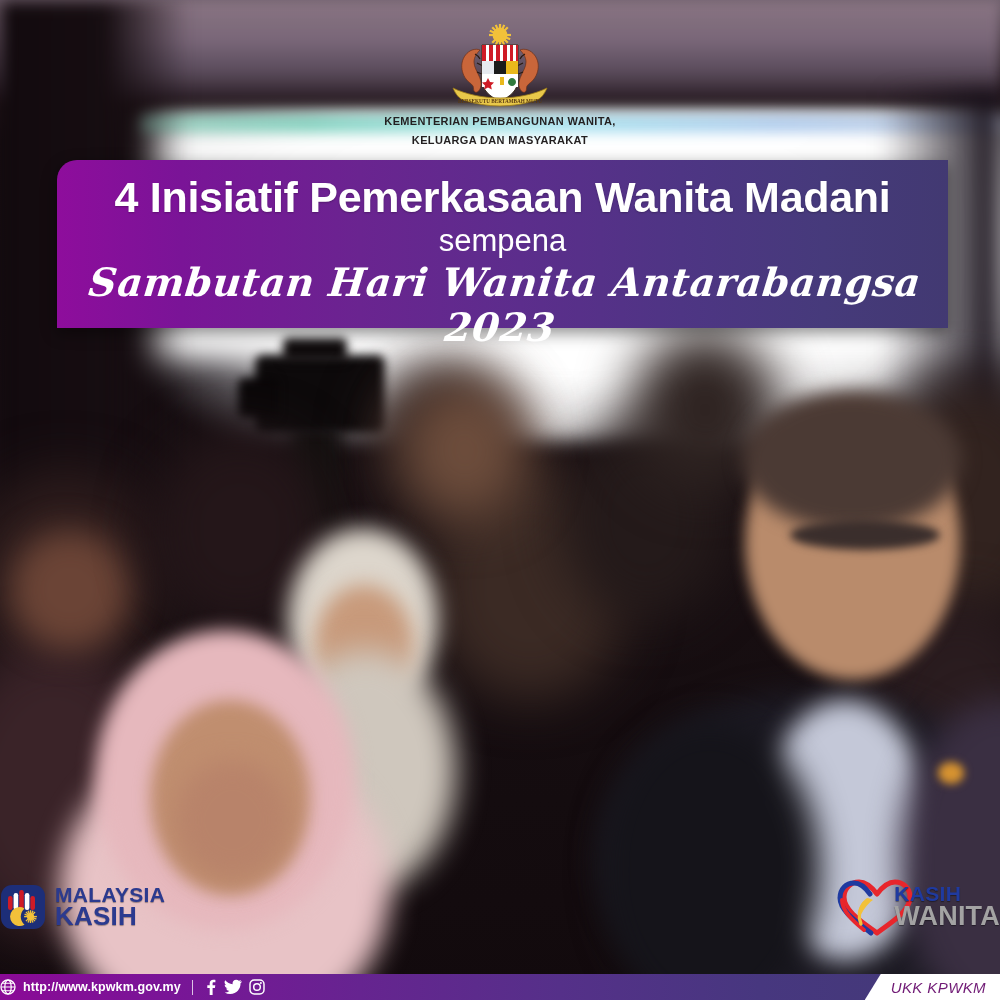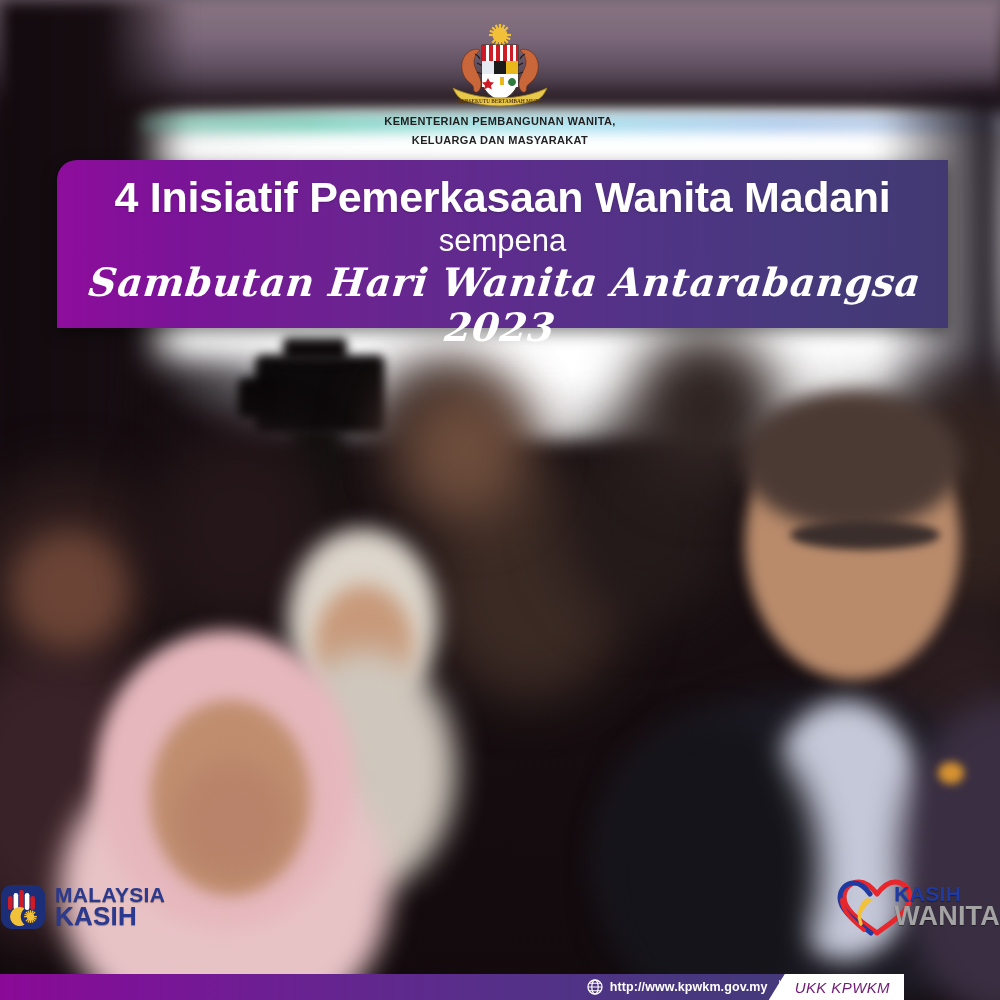--- a/index.html
+++ b/index.html
@@ -109,23 +109,23 @@
   .madani-text .l2 { font-size:26px; letter-spacing:.2px; display:block; }
 
   .kasih { display:flex; align-items:center; }
   .kasih-text { line-height:.9; font-weight:bold; margin-left:-26px;
     text-shadow:0 1px 1px rgba(0,0,0,.4); }
   .kasih-text .k1 { font-size:21px; color:#1f3aa0; display:block; letter-spacing:.3px; }
   .kasih-text .k2 { font-size:27px; color:#a3a3a3; display:block; letter-spacing:.2px; }
 
   
   .footer {
-    position:absolute; left:0; bottom:0; width:904px; height:26px;
+    position:absolute; left:0; bottom:0; width:1000px; height:26px;
     background:linear-gradient(90deg,#8a0a96 0%,#7a1497 16%,#662490 36%,#553089 56%,#47377f 76%,#423a76 100%);
-    display:flex; align-items:center; justify-content:flex-end;
+    display:flex; align-items:center; justify-content:flex-start;
   }
   .f-inner { display:flex; align-items:center; gap:7px; color:#fff; font-size:12.5px; font-weight:bold; }
   .f-url { letter-spacing:.1px; }
   .f-sep { width:1px; height:15px; background:rgba(255,255,255,.75); margin:0 4px; }
   .f-handle { font-weight:bold; letter-spacing:.2px; margin-left:2px;margin-top:40px; }
   .ukk {
     position:absolute; right:0; bottom:0; height:26px;
     background:#fff; display:flex; align-items:center;
     padding:0 14px 0 26px;
     clip-path:polygon(16px 0,100% 0,100% 100%,0 100%);

